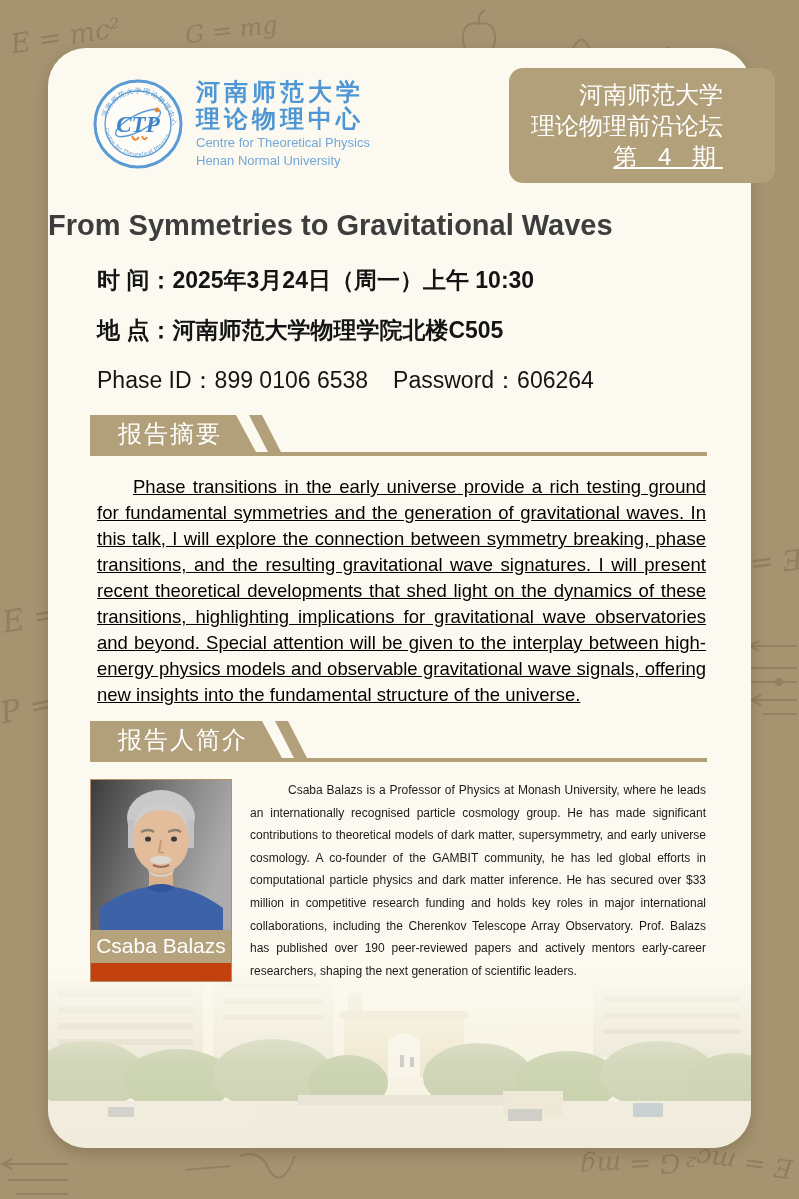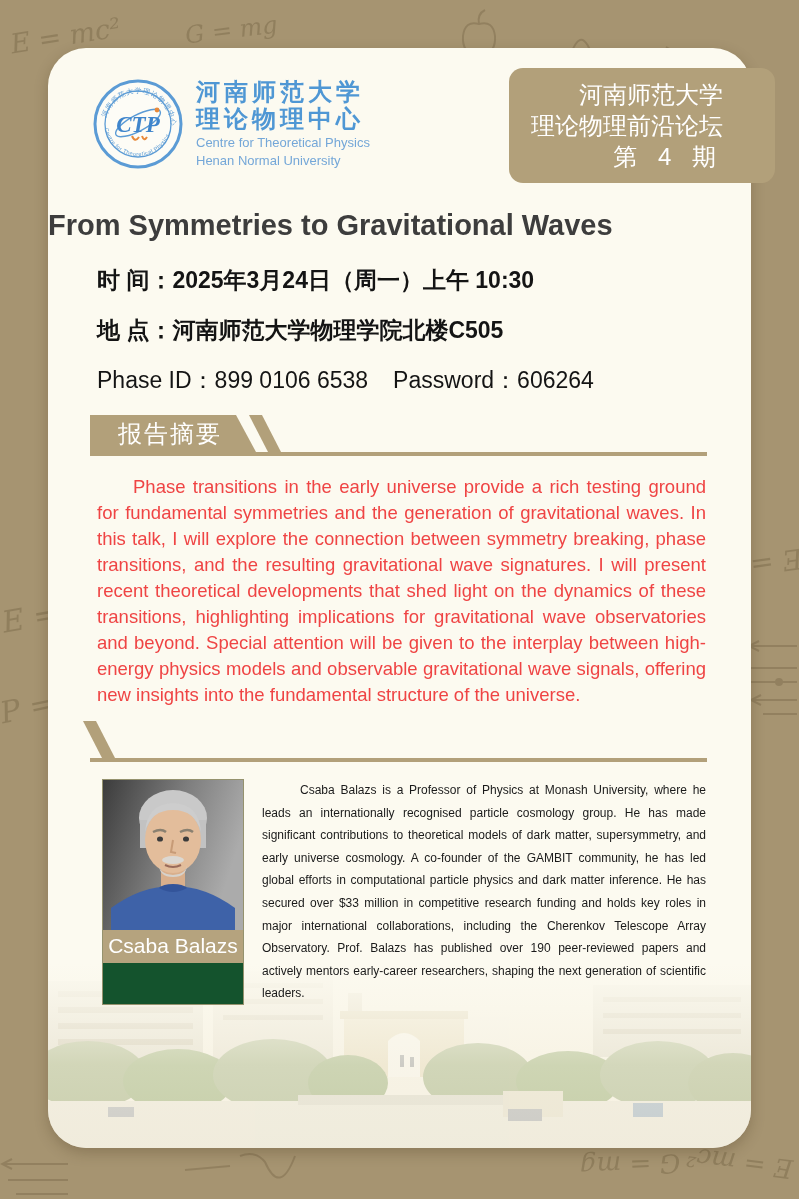--- a/index.html
+++ b/index.html
@@ -14,21 +14,21 @@
 
   
   .card { position:absolute; left:48px; top:48px; width:703px; height:1100px;
           background:#fcfaf0; border-radius:38px; box-shadow:0 5px 14px rgba(60,45,20,0.25); }
 
   
   .series-box { position:absolute; top:20px; right:-24px; z-index:3;
                 background:#b2a07a; color:#ffffff; border-radius:14px;
                 padding:11px 52px 11px 22px; text-align:right;
                 font-size:24px; line-height:31px; }
-  .series-box .issue { letter-spacing:7px; }
+  .series-box .issue { letter-spacing:7px;text-decoration:underline; }
 
   
   .logo-row { position:relative; display:flex; align-items:flex-start; gap:12px;
               margin:30px 0 0 44px; height:92px; }
   .logo-text-cn { color:#4f97d4; font-weight:bold; font-size:24px; line-height:27px; letter-spacing:4px; }
   .logo-text-en { color:#74a7d8; font-size:13px; line-height:15px; margin-top:3px; }
 
   .title { margin-top:39px; text-align:left; font-size:29px; font-weight:bold; color:#3d3d3d; }
 
   .info { margin:23px 49px 0 49px; font-size:23px; color:#141414; }
@@ -44,24 +44,24 @@
                   background:#b2a07a; color:#ffffff; font-size:24px; letter-spacing:2px;
                   padding:0 34px 0 28px; vertical-align:top;
                   clip-path:polygon(0 0, calc(100% - 20px) 0, 100% 100%, 0 100%); }
   .banner-stripe { position:relative; display:inline-block; width:32px; height:37px;
                    margin-left:-7px; vertical-align:top; background:#b2a07a;
                    clip-path:polygon(0 0, 13px 0, 32px 100%, 19px 100%); }
   .banner-underline { position:absolute; left:0; bottom:0; width:100%; height:4px; background:#b2a07a; }
   .banner2 { margin-top:13px; }
 
   .abstract { margin:18px 45px 0 49px; text-align:justify; text-indent:36px;
-              font-size:18.5px; line-height:26px; color:#ef4444; position:relative; z-index:2; }
+              font-size:18.5px; line-height:26px; color:#000000; position:relative; z-index:2;text-decoration:underline; }
 
   .speaker-row { position:relative; z-index:2; display:flex; gap:18px; margin:17px 45px 0 42px; }
-  .photo-fig { flex:0 0 142px; width:142px; border:1px solid rgba(181,163,126,0.8); background:#14532d;margin-left:12px; }
+  .photo-fig { flex:0 0 142px; width:142px; border:1px solid rgba(181,163,126,0.8); background:#c2410c; }
   .photo-fig svg { display:block; }
   .photo-caption { background:#b5a37e; color:#ffffff; text-align:center;
                    font-size:21px; padding:4px 0 5px 0; }
   .bio { flex:1; text-align:justify; text-indent:38px; font-size:12px; line-height:22.6px; color:#1a1a1a; }
 
   .campus { position:absolute; left:0; bottom:0; width:703px; height:185px; z-index:1;
             border-radius:0 0 38px 38px; overflow:hidden; }
 </style>
 </head>
 <body>
@@ -147,21 +147,21 @@
     </div>
 
     <div class="banner">
       <div class="banner-label">报告摘要</div><div class="banner-stripe"></div>
       <div class="banner-underline"></div>
     </div>
 
     <p class="abstract">Phase transitions in the early universe provide a rich testing ground for fundamental symmetries and the generation of gravitational waves. In this talk, I will explore the connection between symmetry breaking, phase transitions, and the resulting gravitational wave signatures. I will present recent theoretical developments that shed light on the dynamics of these transitions, highlighting implications for gravitational wave observatories and beyond. Special attention will be given to the interplay between high-energy physics models and observable gravitational wave signals, offering new insights into the fundamental structure of the universe.</p>
 
     <div class="banner banner2">
-      <div class="banner-stripe"></div>
+      <div class="banner-label">报告人简介</div><div class="banner-stripe"></div>
       <div class="banner-underline"></div>
     </div>
 
     <div class="speaker-row">
       <figure class="photo-fig">
         <svg width="140" height="150" viewBox="0 0 140 150">
           <defs>
             <linearGradient id="pbg" x1="0" y1="0" x2="1" y2="0.35">
               <stop offset="0" stop-color="#3c3c3c"></stop>
               <stop offset="0.55" stop-color="#7e7e7e"></stop>

